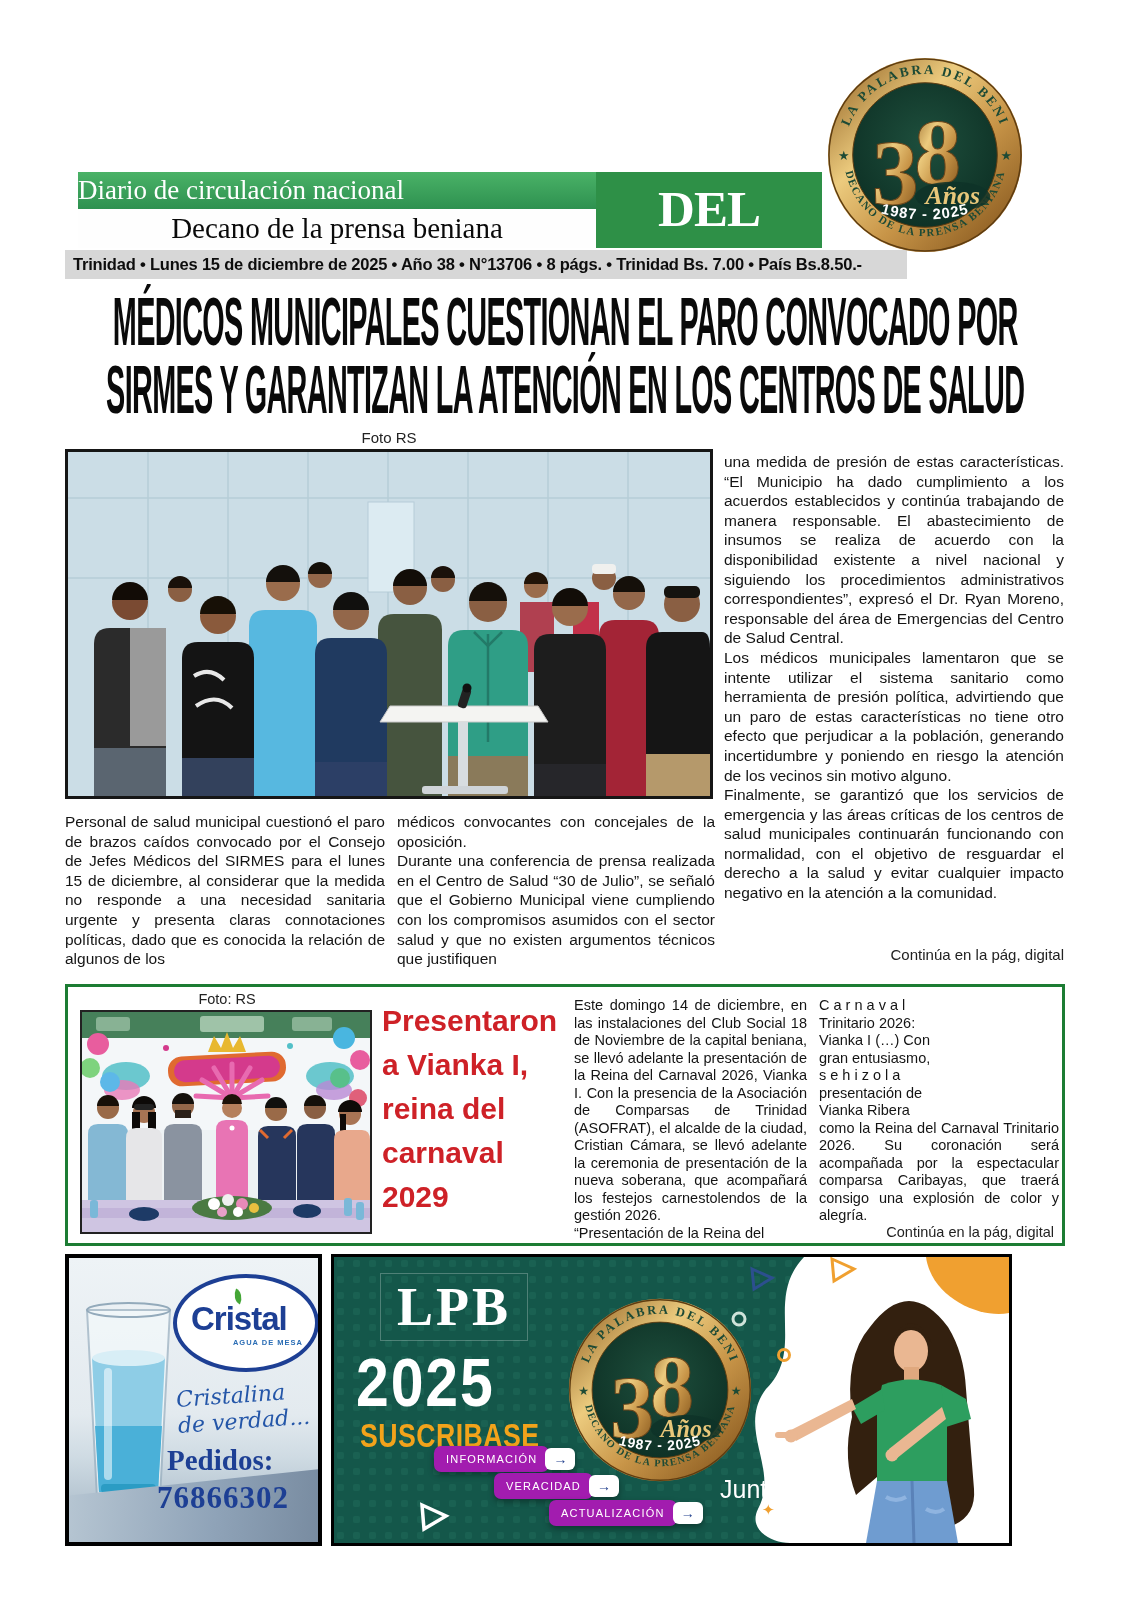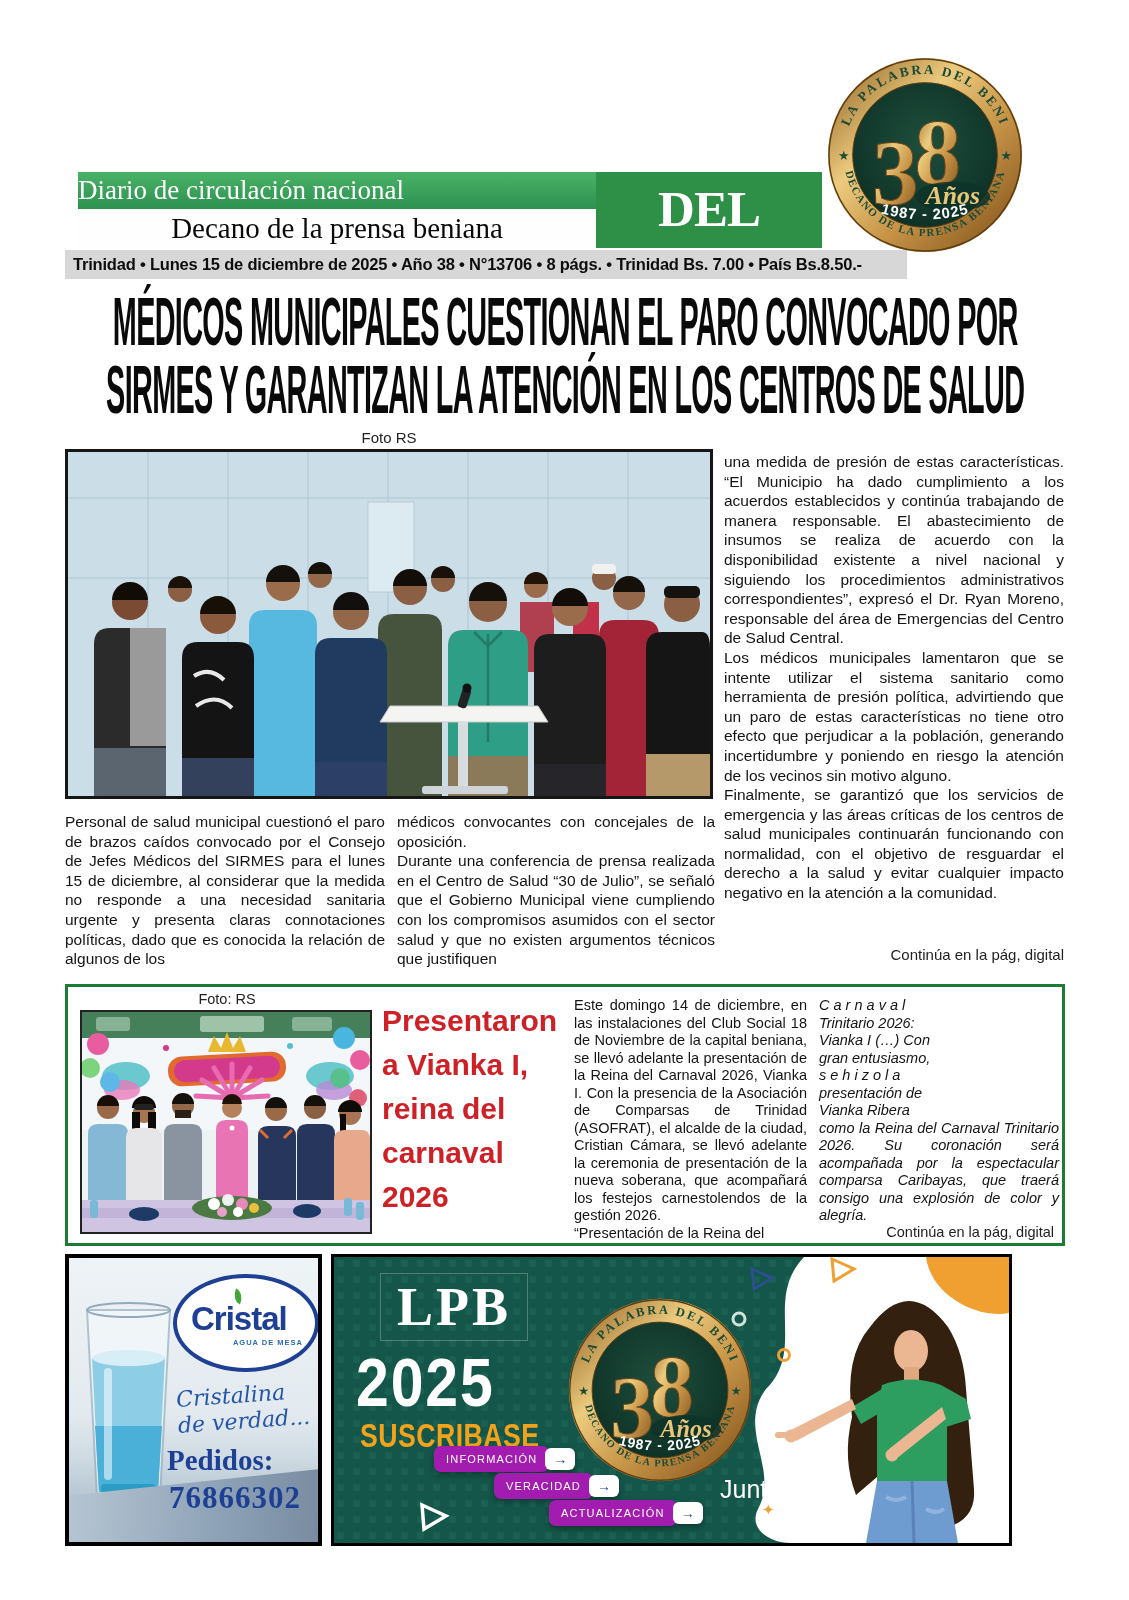--- a/index.html
+++ b/index.html
@@ -50,21 +50,21 @@
   
   .box2{left:65px;top:984px;width:1000px;height:262px;border:3px solid #1c7c33;
         box-sizing:border-box;background:#fff;}
   .credit2{left:14px;top:4px;width:290px;font-size:14.5px;}
   .photo2{left:12px;top:23px;width:292px;height:224px;border:2px solid #222;
         box-sizing:border-box;background:#edf2f4;}
   .hl2{left:314px;top:12px;width:186px;font-weight:bold;font-size:30px;
         line-height:44px;color:#ce2127;}
   .stxt{font-size:14.5px;line-height:17.5px;text-align:justify;color:#141414;}
   .scol1{left:506px;top:10px;width:233px;}
-  .scol2{left:751px;top:10px;width:240px;font-style:italic;}
+  .scol2{left:751px;top:10px;width:240px;}
   .scol2-narrow{width:160px;}
   .cont2{right:8px;bottom:3px;font-size:14.5px;color:#222;}
 
   
   .cristal{left:65px;top:1254px;width:257px;height:292px;border:4px solid #000;
         box-sizing:border-box;overflow:hidden;
         background:linear-gradient(180deg,#eef3f6 0%,#e3eaef 55%,#cfdbe3 70%,#9db0c0 100%);}
   .cristal-floor{position:absolute;left:-10px;bottom:-28px;width:280px;height:88px;
         background:linear-gradient(100deg,#b9c8d4 0%,#8fa3b8 55%,#73869b 100%);
         transform:rotate(-6deg);}
@@ -75,21 +75,21 @@
   .cristal-leaf{position:absolute;left:56px;top:12px;width:10px;height:13px;
         background:#44a636;border-radius:0 100% 0 100%;transform:rotate(24deg);}
   .cristal-sub{position:absolute;right:12px;top:60px;font-size:7.5px;font-weight:bold;
         color:#2a6db5;letter-spacing:1px;}
   .cristal-tag{position:absolute;left:108px;top:124px;width:142px;
         font-family:"DejaVu Serif",serif;font-style:italic;font-size:22px;
         line-height:26px;color:#2456a8;transform:rotate(-4deg);}
   .cristal-ped{position:absolute;left:98px;top:186px;font-family:"Liberation Serif",serif;
         font-weight:bold;font-size:29px;color:#1d3f94;}
   .cristal-tel{position:absolute;left:88px;top:222px;font-family:"Liberation Serif",serif;
-        font-weight:bold;font-size:31px;color:#1d3f94;letter-spacing:1px;margin-left:12px;}
+        font-weight:bold;font-size:31px;color:#1d3f94;letter-spacing:1px;}
 
   .lpb{left:331px;top:1254px;width:681px;height:292px;border:3px solid #000;
         box-sizing:border-box;background:#14574a;overflow:hidden;}
   .lpb-title{position:absolute;left:46px;top:16px;color:#fff;z-index:2;
         font-family:"Liberation Serif",serif;font-weight:bold;font-size:54px;
         letter-spacing:3px;border:1px solid rgba(255,255,255,0.25);padding:2px 16px;}
   .lpb-year{position:absolute;left:22px;top:86px;color:#fff;z-index:2;
         font-weight:bold;font-size:62px;letter-spacing:2px;transform:scale(0.95,1.1);
         transform-origin:left top;}
   .lpb-sus{position:absolute;left:26px;top:160px;color:#f2a31b;z-index:2;
@@ -339,21 +339,21 @@
         <rect x="8" y="188" width="8" height="18" rx="3" fill="#7ab8d8"></rect>
         <rect x="262" y="186" width="8" height="18" rx="3" fill="#7ab8d8"></rect>
         <rect x="274" y="190" width="8" height="18" rx="3" fill="#7ab8d8"></rect>
       </svg>
     </div>
 
     <div class="abs hl2 prel">Presentaron
 a Vianka I,
 reina del
 carnaval
-2026</div>
+2029</div>
     <div class="abs stxt prel scol1">Este domingo 14 de diciembre, en las instalaciones del Club Social 18 de Noviembre de la capital beniana, se llevó adelante la presentación de la Reina del Carnaval 2026, Vianka I. Con la presencia de la Asociación de Comparsas de Trinidad (ASOFRAT), el alcalde de la ciudad, Cristian Cámara, se llevó adelante la ceremonia de presentación de la nueva soberana, que acompañará los festejos carnestolendos de la gestión 2026.
 “Presentación de la Reina del</div>
     <div class="abs scol2">
       <div class="stxt prel scol2-narrow">C a r n a v a l
 Trinitario 2026:
 Vianka I (…) Con
 gran entusiasmo,
 s e  h i z o  l a
 presentación de
 Vianka Ribera</div>

